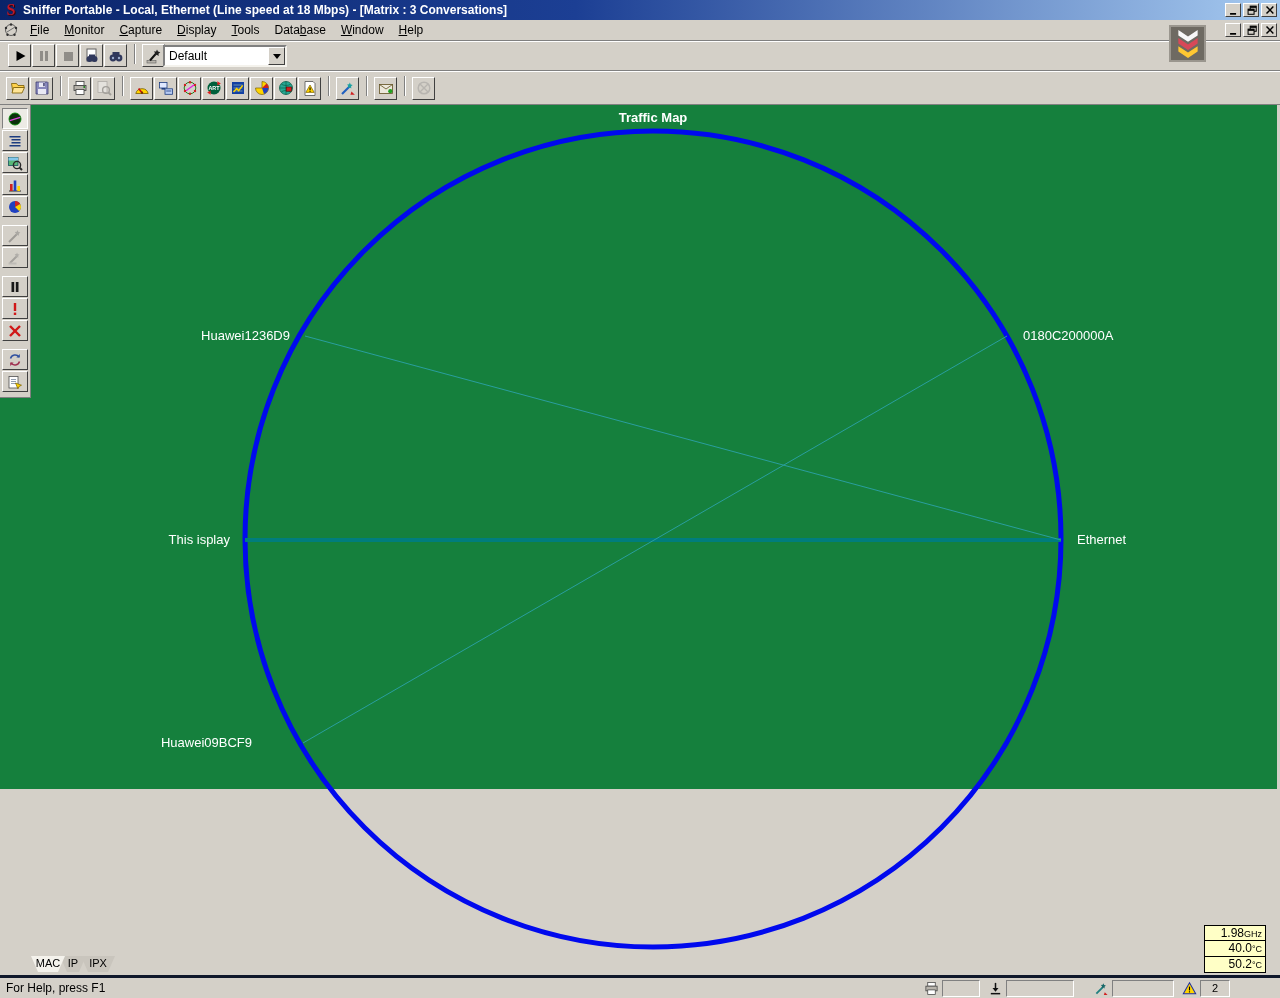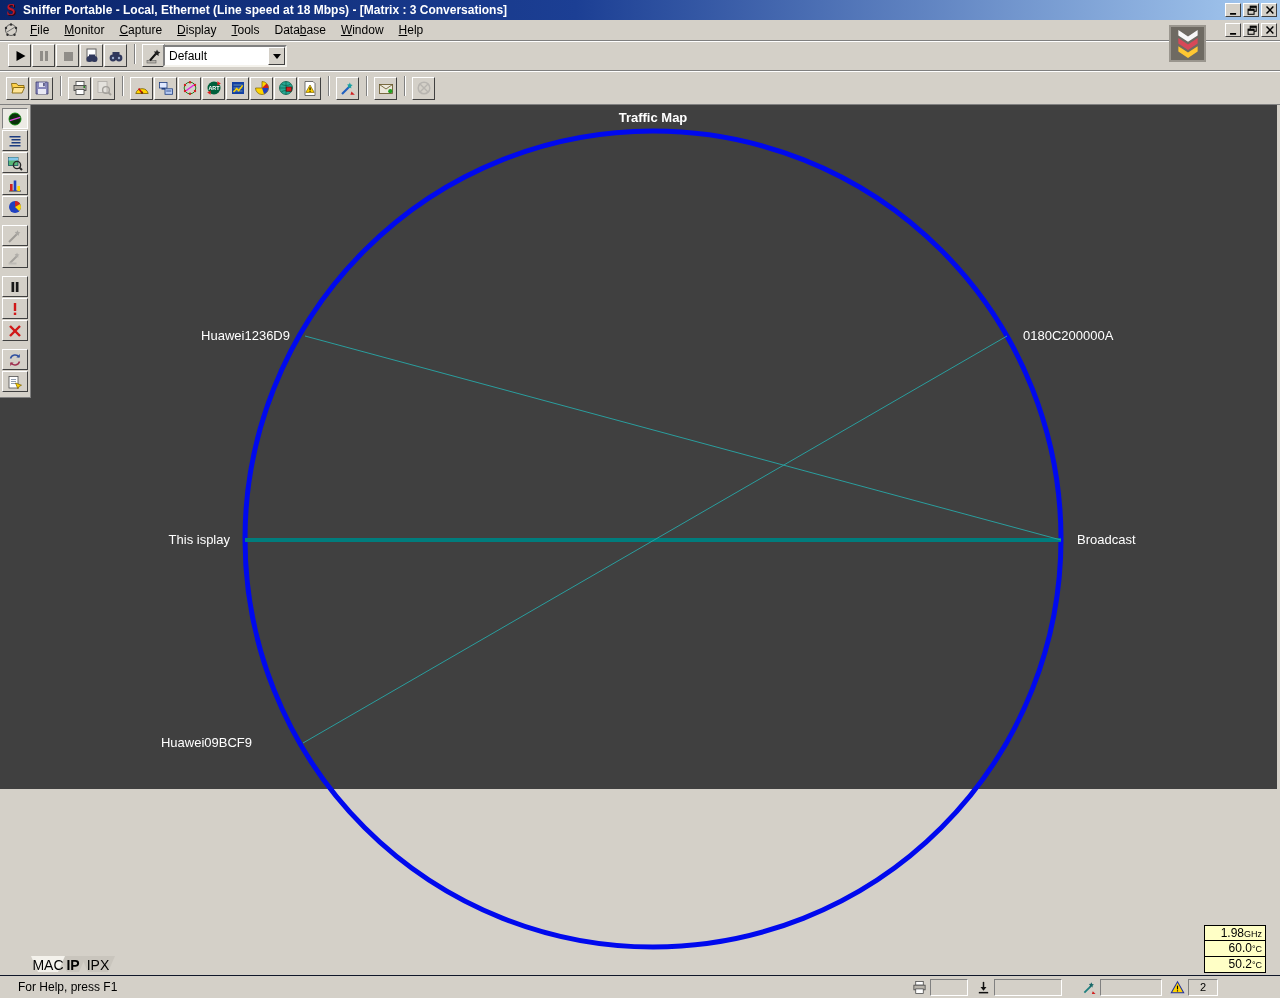--- a/index.html
+++ b/index.html
@@ -44,21 +44,21 @@
 
   
   #combo { position:absolute; left:163px; top:4px; width:124px; height:22px; background:#fff;
     border:2px solid; border-color:#808080 #f4f2ec #f4f2ec #808080; display:flex; align-items:stretch; }
   #combo-text { flex:1; font-size:12px; line-height:18px; padding-left:4px; color:#000; }
   #combo-btn { width:17px; background:#d4d0c8; border:1px solid; border-color:#fff #404040 #404040 #fff;
     display:flex; align-items:center; justify-content:center; }
   .arrow-down { width:0; height:0; border:4px solid transparent; border-top:5px solid #000; margin-top:5px; }
 
   
-  #main { position:absolute; left:0; top:105px; width:1280px; height:684px; background:#404040;
+  #main { position:absolute; left:0; top:105px; width:1280px; height:684px; background:#15803d;
     border-right:3px solid #d4d0c8; }
   #map-svg { position:absolute; left:0; top:0; }
   #map-title { position:absolute; left:533px; top:5px; width:240px; text-align:center;
     color:#fff; font-weight:bold; font-size:13px; }
   .map-label { position:absolute; color:#fff; font-size:13px; white-space:nowrap; height:14px; line-height:14px; }
 
   
   #side-toolbar { position:absolute; left:0; top:0; width:31px; background:#d4d0c8;
     border-right:1px solid #808080; border-bottom:1px solid #808080;
     padding:3px 0 4px; display:flex; flex-direction:column; align-items:center; }
@@ -69,25 +69,25 @@
   .sbtn.gap { margin-top:7px; }
   .sbtn.disabled svg { filter:grayscale(1) opacity(.38); }
 
   
   #tabbar { position:absolute; left:0; top:955px; width:1280px; height:20px; background:#d4d0c8;
     display:flex; align-items:flex-start; padding-left:36px; }
   .tab { position:relative; height:0; border-top:16px solid #c9c5bd;
     border-left:7px solid transparent; border-right:7px solid transparent;
     margin-top:1px; margin-left:-5px; cursor:default; }
   .tab.selected { border-top-color:#f4f2ec; z-index:2; }
-  .tab-label { position:absolute; top:-15px; left:50%; transform:translateX(-50%); font-size:14px; color:#000; }
+  .tab-label { position:absolute; top:-15px; left:50%; transform:translateX(-50%); font-size:11px; color:#000; }
 
   
   #statusbar { position:absolute; left:0; top:975px; width:1280px; height:23px; background:#d4d0c8;
-    border-top:1px solid #0f172a; display:flex; align-items:center; padding:0 16px; }
+    border-top:3px solid #0f172a; display:flex; align-items:center; padding:0 4px; }
   #sb-help { flex:1; font-size:12px; padding-left:2px; color:#000; }
   #sb-panels { display:flex; align-items:center; margin-right:46px; }
   .sb-icon { margin:0 3px; }
   .sb-field { height:17px; background:#d4d0c8; border:1px solid; border-color:#808080 #fff #fff #808080;
     font-size:11px; text-align:center; line-height:15px; color:#000; }
 
   
   #sysmon { position:absolute; left:1204px; top:925px; z-index:60; }
   .sysmon-row { width:62px; height:16px; background:#ffffc6; border:1px solid #000; border-top:none;
     text-align:right; padding-right:3px; font-size:12px; line-height:14px; color:#000; }
@@ -378,21 +378,21 @@
         <circle cx="653" cy="434" r="408" fill="none" stroke="#0009ee" stroke-width="5"></circle>
         <line x1="245" y1="435" x2="1061" y2="435" stroke="#007d7d" stroke-width="4"></line>
         <line x1="305" y1="231" x2="1061" y2="435" stroke="#2a9e9e" stroke-width="1"></line>
         <line x1="303" y1="638" x2="1007" y2="231" stroke="#2a9e9e" stroke-width="1"></line>
       </svg>
     <div id="map-title">Traffic Map</div>
     <div id="map-labels">
         <div class="map-label" style="top: 224px; right: 987px;">Huawei1236D9</div>
         <div class="map-label" style="top: 224px; left: 1023px;">0180C200000A</div>
         <div class="map-label" style="top: 428px; right: 1047px;">This isplay</div>
-        <div class="map-label" style="top: 428px; left: 1077px;">Broadcast</div>
+        <div class="map-label" style="top: 428px; left: 1077px;">Ethernet</div>
         <div class="map-label" style="top: 631px; right: 1025px;">Huawei09BCF9</div>
       </div>
     <div id="side-toolbar">
         <button class="sbtn selected">
           <span class="icon">
             <svg width="16" height="16" viewBox="0 0 16 16">
               <circle cx="8" cy="8" r="6" fill="#0a300a" stroke="#0a8a0a" stroke-width=".9"></circle>
               <line x1="2.8" y1="9.6" x2="13.2" y2="6.4" stroke="#e040e0" stroke-width="1.4"></line>
             </svg>
           </span>
@@ -505,21 +505,21 @@
           </span>
         </button>
       </div>
   </div>
 
   <div id="tabbar">
     <span id="tabs" style="display:flex">
         <div class="tab selected" style="width: 34px;">
           <span class="tab-label">MAC</span>
         </div>
-        <div class="tab" style="width: 26px; font-weight: bold;">
+        <div class="tab" style="width: 26px;">
           <span class="tab-label">IP</span>
         </div>
         <div class="tab" style="width: 34px;">
           <span class="tab-label">IPX</span>
         </div>
       </span>
   </div>
 
   <div id="statusbar">
     <div id="sb-help">For Help, press F1</div>
@@ -554,21 +554,21 @@
             <rect x="7.4" y="6" width="1.2" height="4" fill="#000"></rect>
             <rect x="7.4" y="11" width="1.2" height="1.2" fill="#000"></rect>
           </svg>
         </span>
         <div class="sb-field" style="width: 30px;">2</div>
       </div>
   </div>
 
   <div id="sysmon">
       <div class="sysmon-row"><span>1.98</span><span class="sysmon-unit">GHz</span></div>
-      <div class="sysmon-row"><span>60.0</span><span class="sysmon-unit">°C</span></div>
+      <div class="sysmon-row"><span>40.0</span><span class="sysmon-unit">°C</span></div>
       <div class="sysmon-row"><span>50.2</span><span class="sysmon-unit">°C</span></div>
     </div>
 
   <button id="logo-box">
       <svg width="26" height="30" viewBox="0 0 24 28">
         <path d="M3 1 l9 6 9 -6 v5 l-9 6 -9 -6 z" fill="#f8f8f8"></path>
         <path d="M3 8.5 l9 6 9 -6 v5 l-9 6 -9 -6 z" fill="#d84858"></path>
         <path d="M3 16 l9 6 9 -6 v5 l-9 6 -9 -6 z" fill="#ffc832"></path>
       </svg>
     </button>

